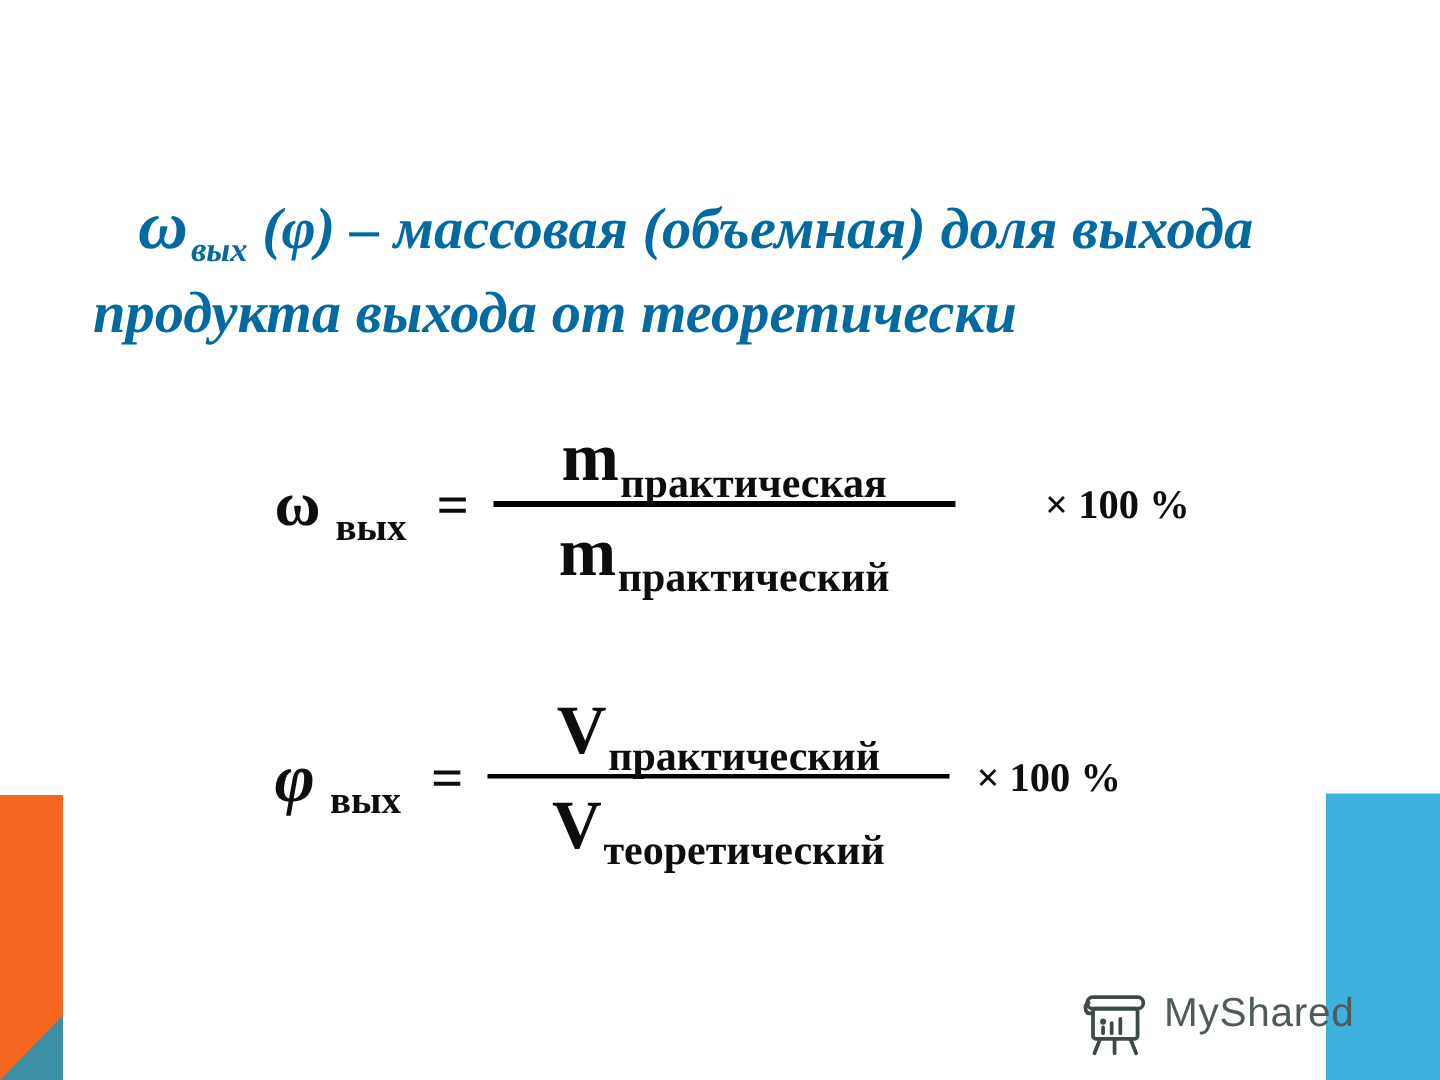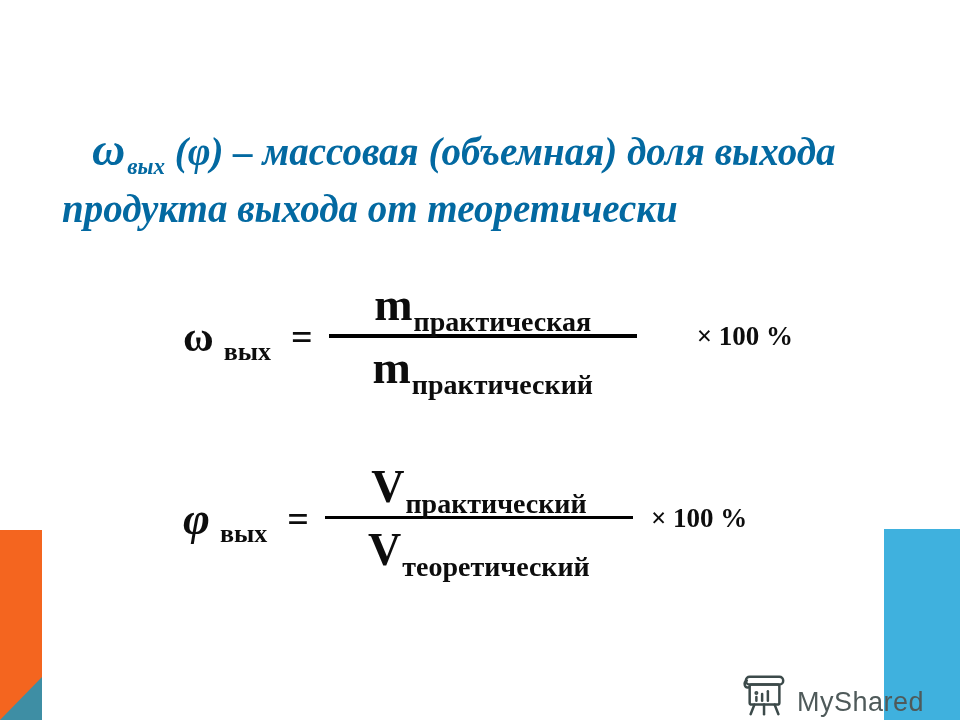--- a/index.html
+++ b/index.html
@@ -52,21 +52,21 @@
   }
   .teal-triangle{
     position:absolute;left:0;top:677px;width:42px;height:43px;background:#3e8ea4;
     clip-path:polygon(100% 0,100% 100%,0 100%);
   }
   .right-blue-bar{
     position:absolute;left:884px;top:529px;width:76px;height:191px;background:#3fb1de;
   }
   
   .watermark{
-    position:absolute;left:741px;top:660px;display:flex;align-items:flex-end;margin-top:12px;
+    position:absolute;left:720px;top:660px;display:flex;align-items:flex-start;
   }
   .wm-icon{width:48px;height:46px;}
   .wm-text{
     font-family:"Liberation Sans",sans-serif;font-size:27px;color:#4f5a5a;
     margin-left:8px;letter-spacing:0.5px;
   }
 </style>
 </head>
 <body>
 

